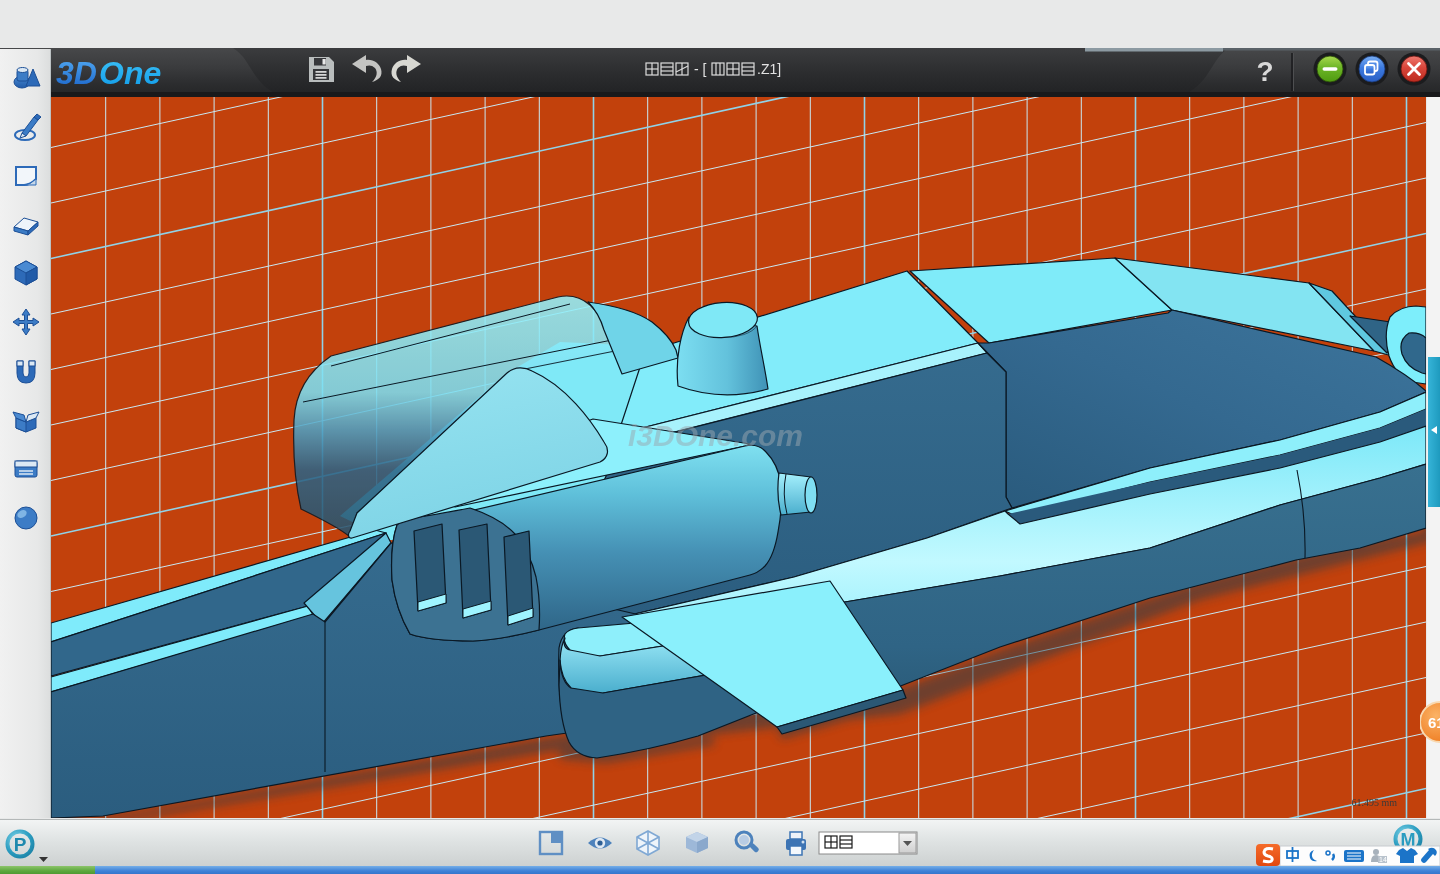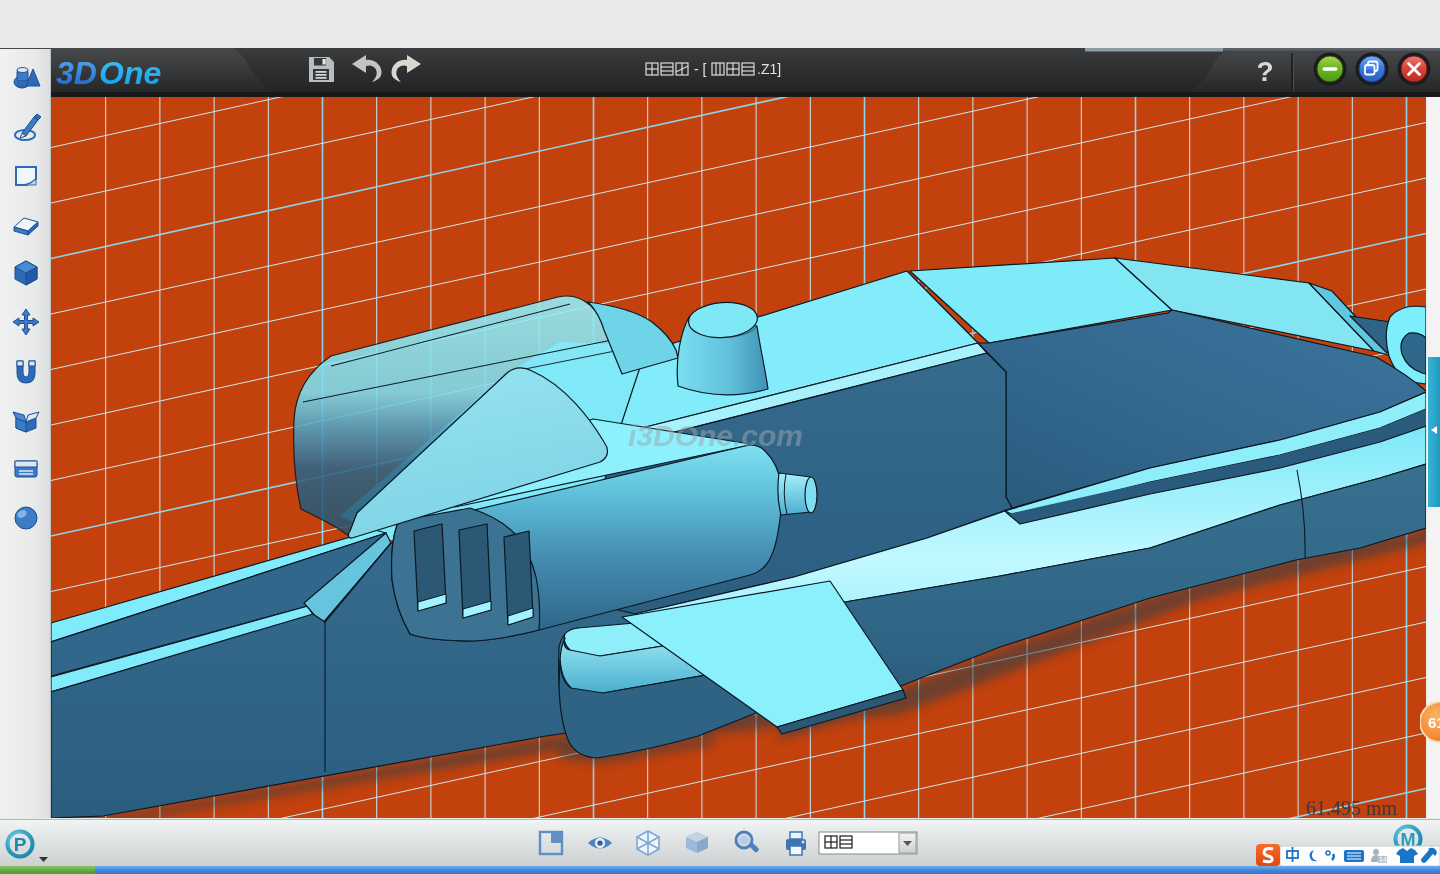--- a/index.html
+++ b/index.html
@@ -10,21 +10,21 @@
     background:linear-gradient(90deg,#f1f1f1,#e7e8e8 75%,#dcdede);border-right:1px solid #bcc2c4;box-sizing:border-box;}
   #canvas{position:absolute;left:51px;top:49px;width:1375px;height:769px;background:#c2410c;overflow:hidden;}
   #rgutter{position:absolute;left:1427px;top:49px;width:13px;height:769px;background:#f3f3f3;}
   #botbar{position:absolute;left:0;top:819px;width:1440px;height:47px;
     background:linear-gradient(#f2f4f4,#dfe3e3 45%,#cdd1d1);border-top:1px solid #b4b8b8;box-sizing:border-box;}
   #taskstrip{position:absolute;left:0;top:866px;width:1440px;height:8px;
     background:linear-gradient(#74aee8,#3f82d8 60%,#3575cc);}
   #taskgreen{position:absolute;left:0;top:866px;width:95px;height:8px;
     background:linear-gradient(#8cc46a,#5da83e 60%,#4f9a32);}
   .mmtext{position:absolute;left:1297px;top:797px;width:100px;text-align:right;
-    font-family:"Liberation Serif",serif;font-size:20px;color:#3a3a3a;}
+    font-family:"Liberation Serif",serif;font-size:10px;color:#3a3a3a;}
 </style>
 </head>
 <body>
 <div id="canvas">
 <svg width="1375" height="769" viewBox="51 49 1375 769">
 <g id="grid">
 <line x1="105.7" y1="49" x2="105.7" y2="818" stroke="#c9e8f3" stroke-width="1"></line>
 <line x1="159.9" y1="49" x2="159.9" y2="818" stroke="#c9e8f3" stroke-width="1"></line>
 <line x1="214.1" y1="49" x2="214.1" y2="818" stroke="#c9e8f3" stroke-width="1"></line>
 <line x1="268.3" y1="49" x2="268.3" y2="818" stroke="#c9e8f3" stroke-width="1"></line>

